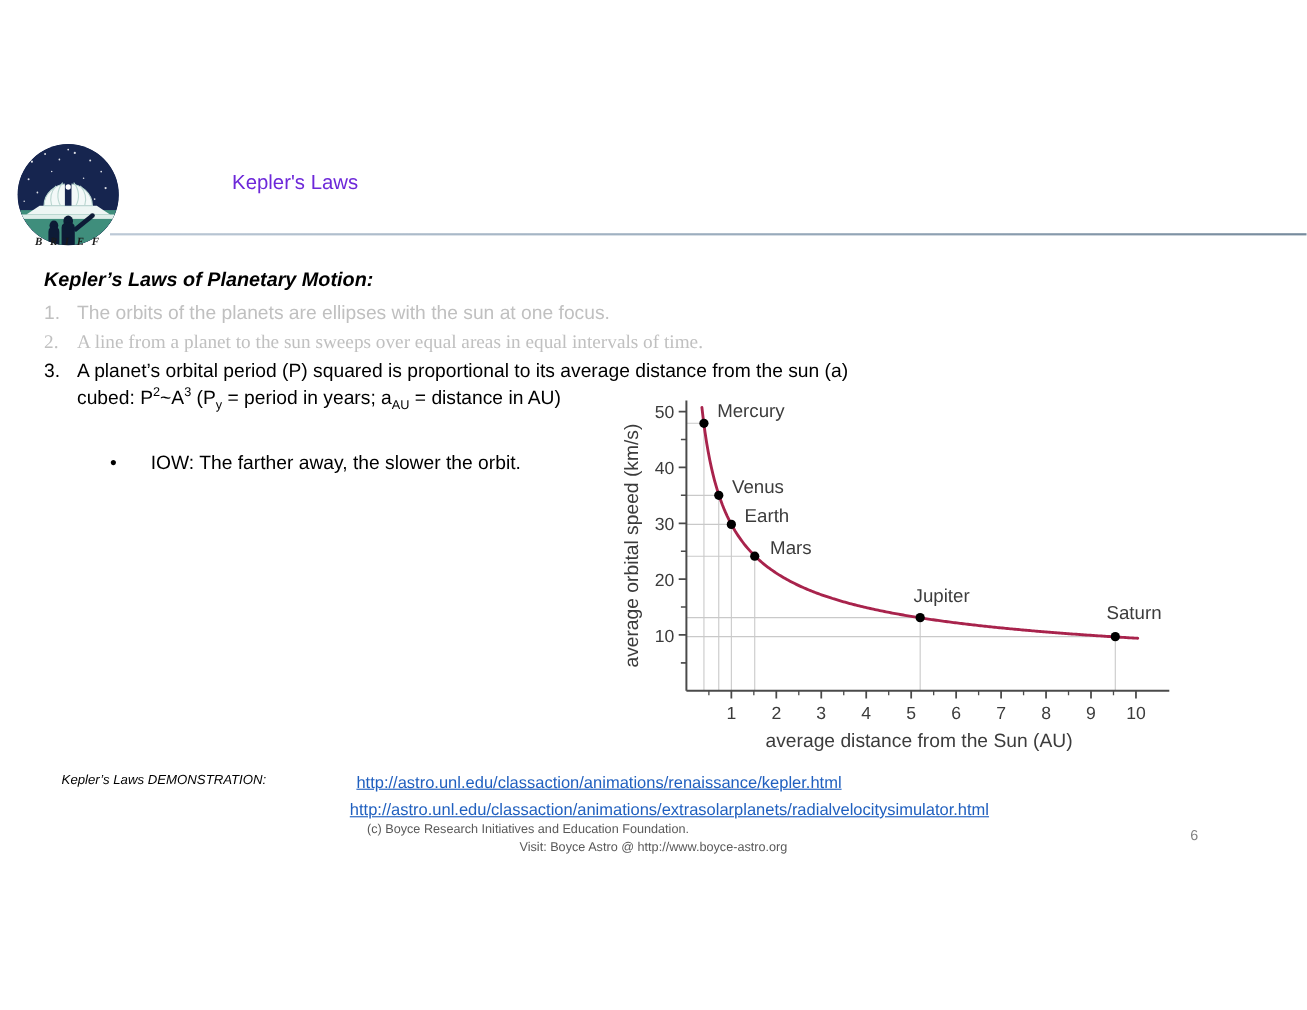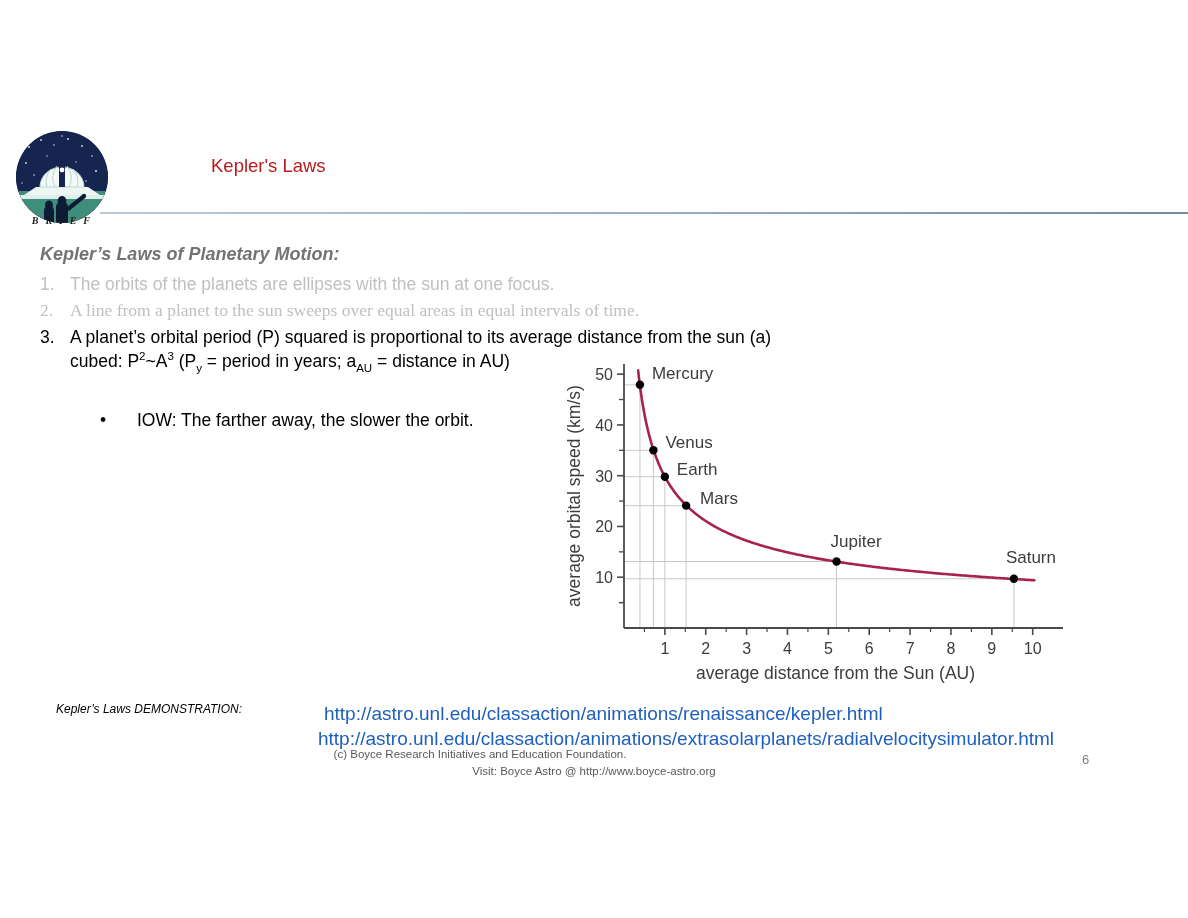--- a/index.html
+++ b/index.html
@@ -49,42 +49,42 @@
     font-weight: bold;
     font-size: 10px;
     letter-spacing: 2.2px;
     color: #1b1b1b;
   }
   #header-title {
     position: absolute;
     left: 211px;
     top: 155px;
     font-size: 18.5px;
-    color: #b91c1c;
+    color: #6d28d9;
     white-space: nowrap;
   }
   #header-rule {
     position: absolute;
     left: 100px;
     top: 212px;
     width: 1088px;
     height: 1.5px;
     background: linear-gradient(to right, #b9c6d4 0%, #93a6b8 55%, #6f8497 100%);
     opacity: .95;
   }
 
   
   #subtitle {
     position: absolute;
     left: 40px;
     top: 244px;
     font-size: 18px;
     font-weight: bold;
     font-style: italic;
-    color: #737373;
+    color: #000000;
     white-space: nowrap;
   }
   .law {
     position: absolute;
     font-size: 17.5px;
     line-height: 26px;
     white-space: nowrap;
   }
   .law .num {
     display: inline-block;
@@ -133,22 +133,23 @@
     left: 56px;
     top: 702px;
     font-size: 12px;
     font-weight: normal;
     font-style: italic;
     color: #000;
     white-space: nowrap;
   }
   .demo-link {
     position: absolute;
-    font-size: 19px;
+    font-size: 15px;
     color: #1f5fbf;
+    text-decoration: underline;
     white-space: nowrap;
     cursor: pointer;
   }
   #demo-link-1 { left: 324px; top: 703px; }
   #demo-link-2 { left: 318px; top: 728px; }
 
   #footer-1 {
     position: absolute;
     left: 0;
     top: 748px;

